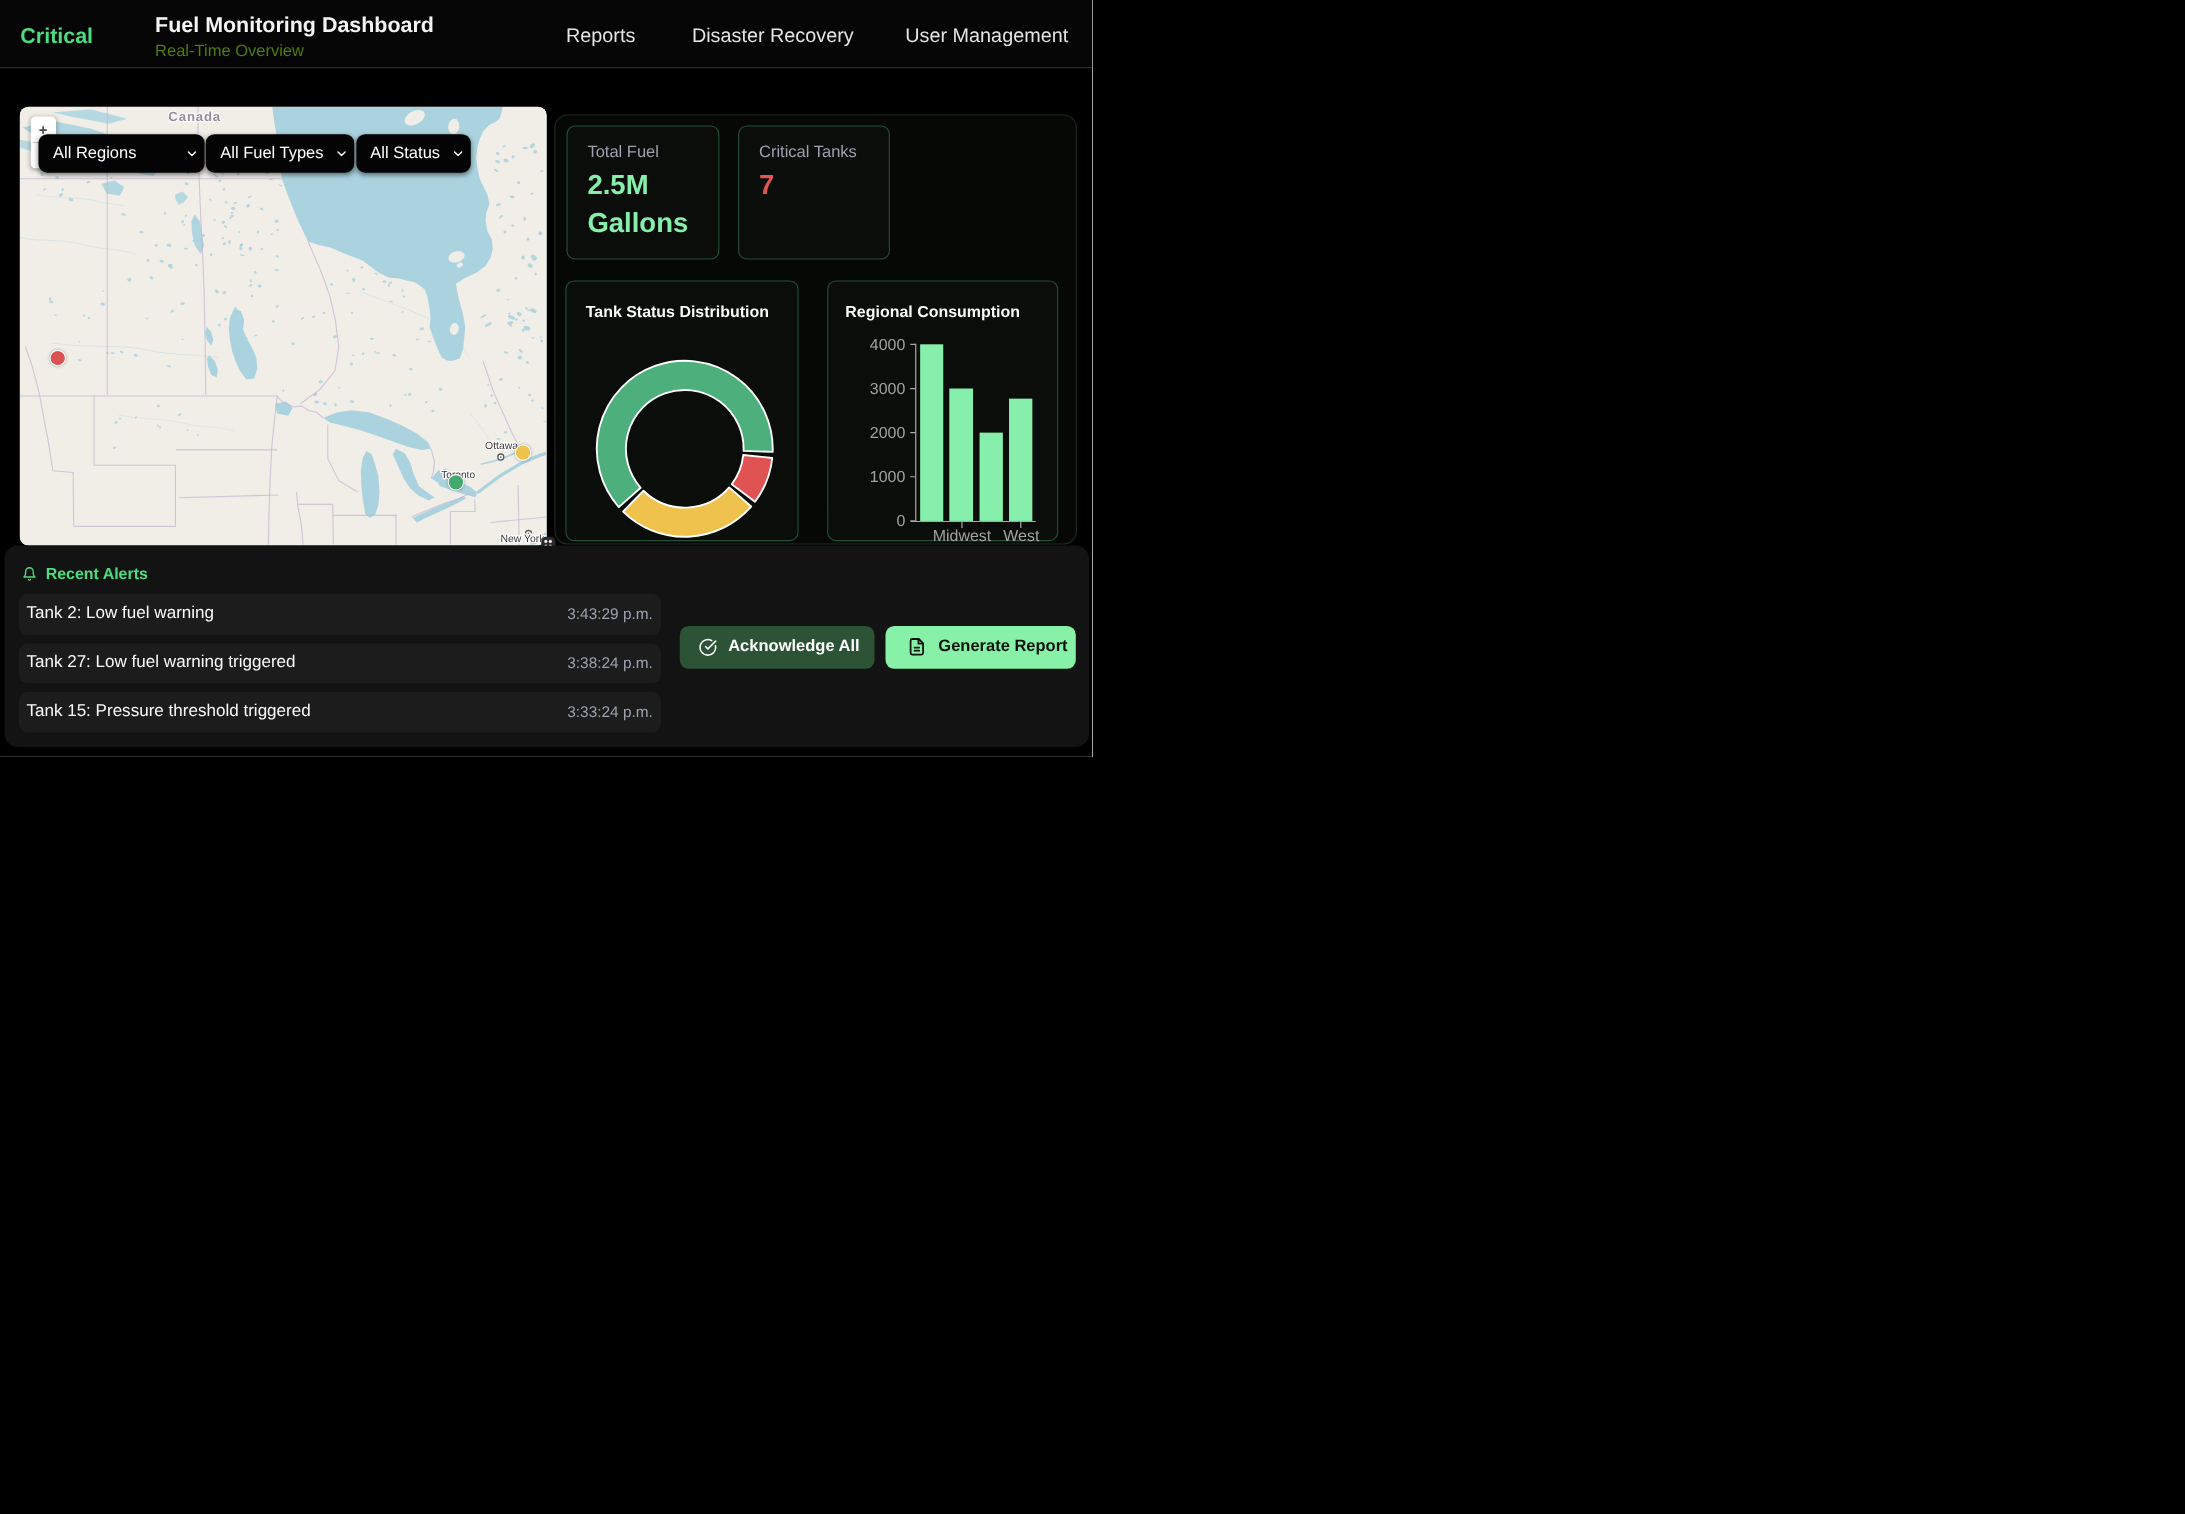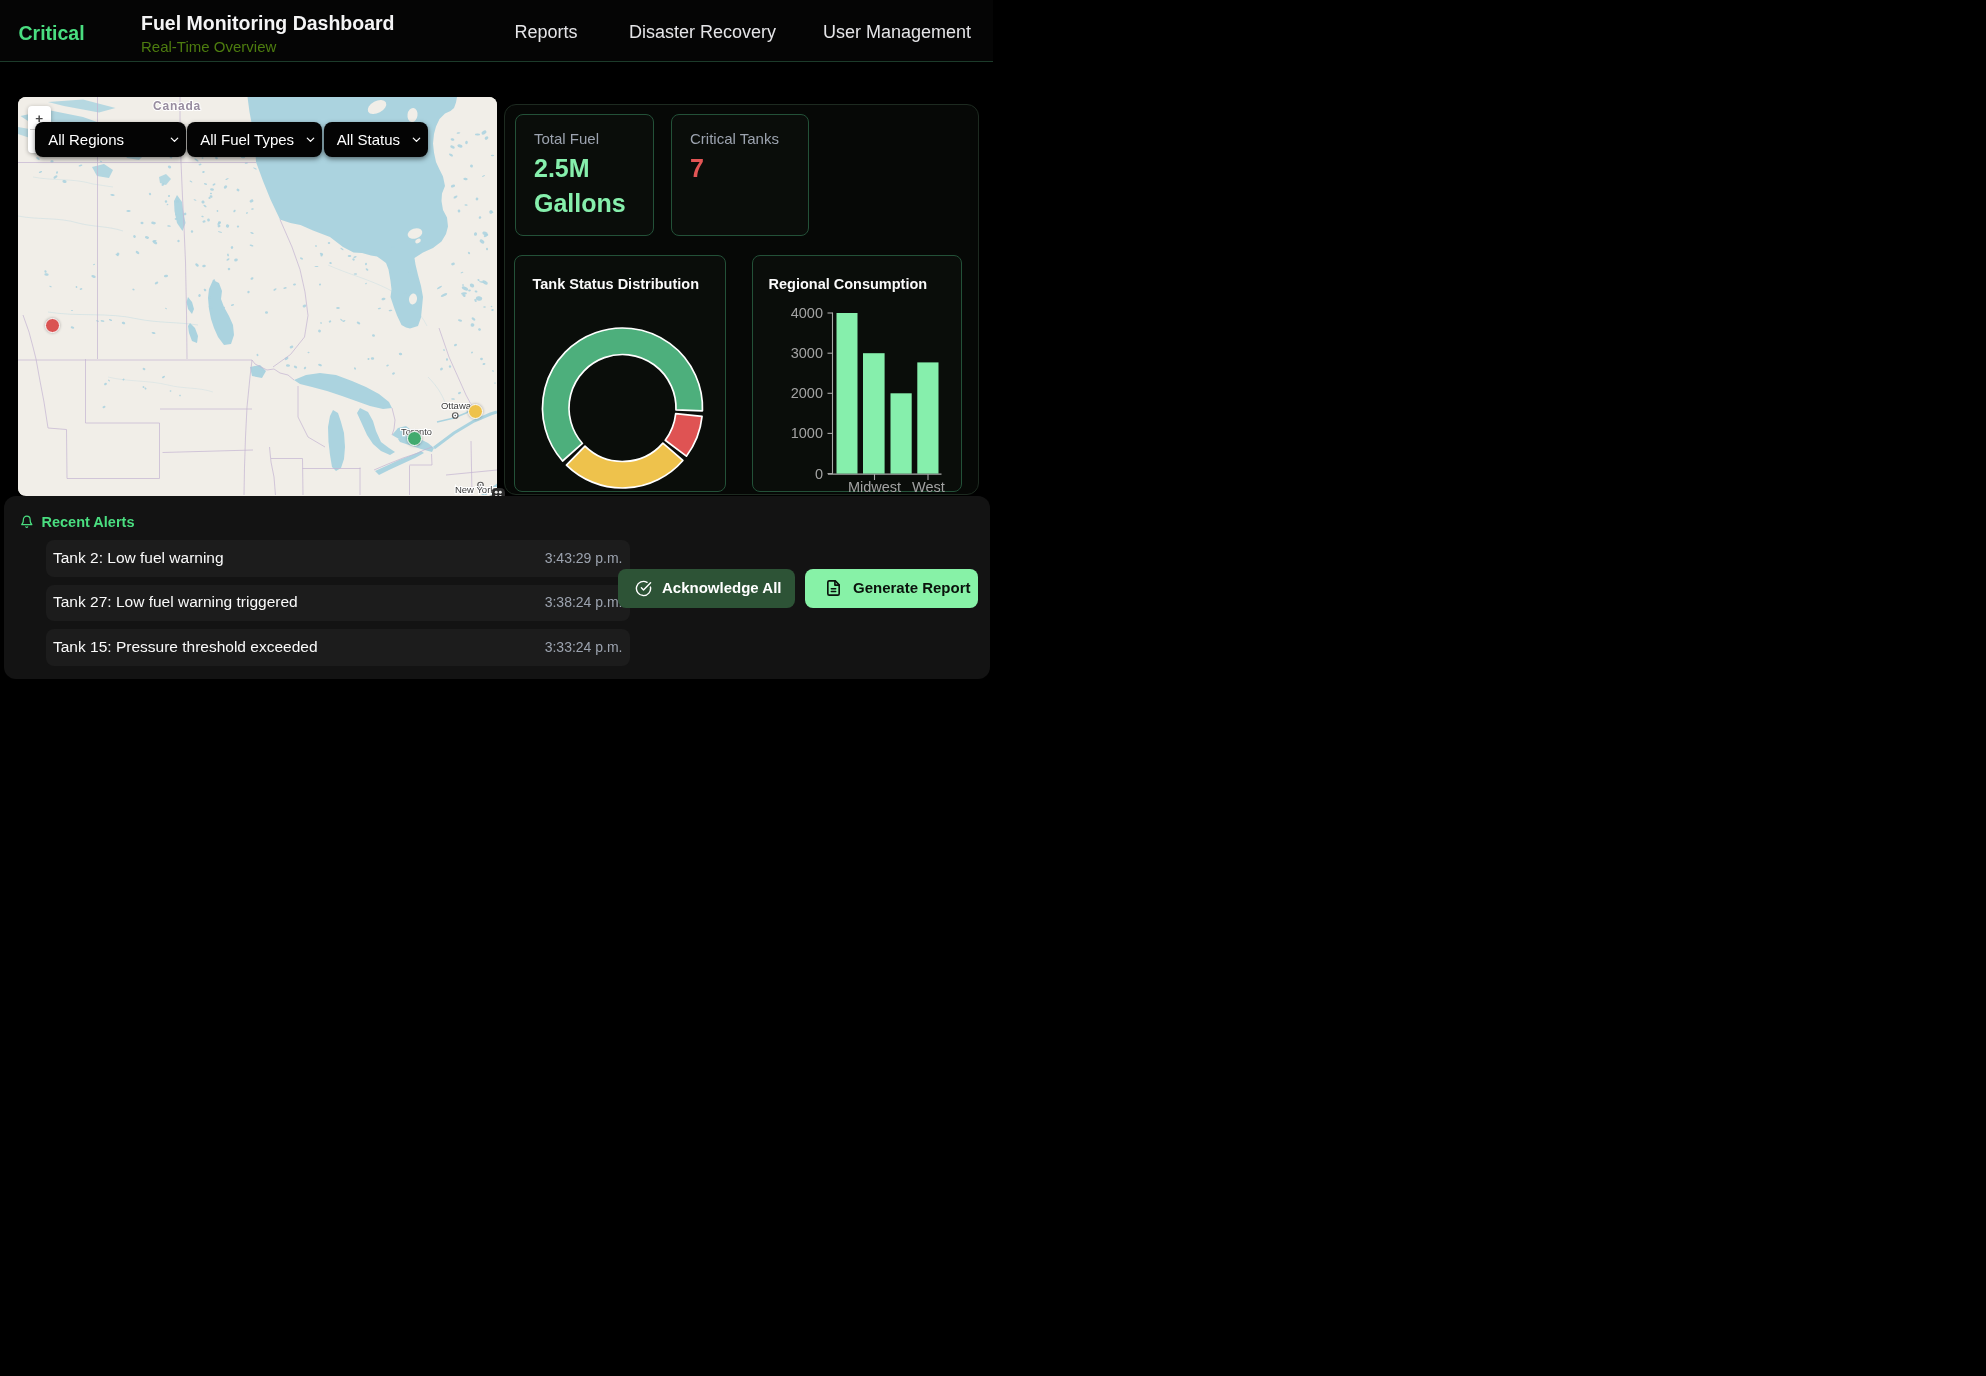--- a/index.html
+++ b/index.html
@@ -34,21 +34,21 @@
             background:#060806;border:1px solid #1d2a20;border-radius:12px;}
   .statcard{position:absolute;background:#0a0d0a;border:1px solid #235138;border-radius:8px;height:122px;}
   .statlabel{position:absolute;left:18px;top:15px;font-size:15px;color:#9ca3af;}
   .statvalue{position:absolute;left:18px;top:35.5px;font-size:25px;font-weight:700;line-height:35px;}
   .chartcard{position:absolute;top:254.5px;background:#0a0d0a;border:1px solid #235138;border-radius:8px;height:237px;}
   .charttitle{position:absolute;top:20px;font-size:14.5px;font-weight:700;color:#fafafa;}
 
   
   #alerts{position:absolute;left:3.5px;top:496px;width:986px;height:182.5px;background:#131313;border-radius:12px;}
   #alerthead{position:absolute;left:41.5px;top:513.5px;font-size:14.5px;font-weight:700;color:#4ade80;}
-  .arow{position:absolute;left:17px;width:583.5px;height:36.5px;background:#1c1c1c;border-radius:8px;margin-left:29px;}
+  .arow{position:absolute;left:17px;width:583.5px;height:36.5px;background:#1c1c1c;border-radius:8px;}
   .atext{position:absolute;left:7px;top:8.5px;font-size:15.5px;color:#fafafa;}
   .atime{position:absolute;right:7px;top:9.5px;font-size:14px;color:#9ca3af;}
   #ackbtn{position:absolute;left:618px;top:568.5px;width:177px;height:39px;background:#2d5336;border-radius:8px;}
   #genbtn{position:absolute;left:804.5px;top:568.5px;width:173.5px;height:39px;background:#87f2a7;border-radius:8px;}
   .btntext{position:absolute;top:10px;font-size:15px;font-weight:700;white-space:nowrap;}
 </style>
 </head>
 <body>
 <div id="page">
 
@@ -452,21 +452,21 @@
   <div id="alerthead">Recent Alerts</div>
   <div class="arow" style="top:540px;">
       <div class="atext">Tank 2: Low fuel warning</div>
       <div class="atime">3:43:29 p.m.</div>
     </div>
   <div class="arow" style="top:584.5px;">
       <div class="atext">Tank 27: Low fuel warning triggered</div>
       <div class="atime">3:38:24 p.m.</div>
     </div>
   <div class="arow" style="top:629px;">
-      <div class="atext">Tank 15: Pressure threshold exceeded</div>
+      <div class="atext">Tank 15: Pressure threshold triggered</div>
       <div class="atime">3:33:24 p.m.</div>
     </div>
   <div id="ackbtn">
       <svg style="position:absolute;left:17px;top:11px;" width="17" height="17" viewBox="0 0 24 24" fill="none" stroke="#fff" stroke-width="2" stroke-linecap="round" stroke-linejoin="round">
         <path d="M21.8 10A10 10 0 1 1 17 3.34"></path>
         <path d="M9 11l3 3L22 4"></path>
       </svg>
       <div class="btntext" style="left:44px;color:#fff;">Acknowledge All</div>
     </div>
   <div id="genbtn">

